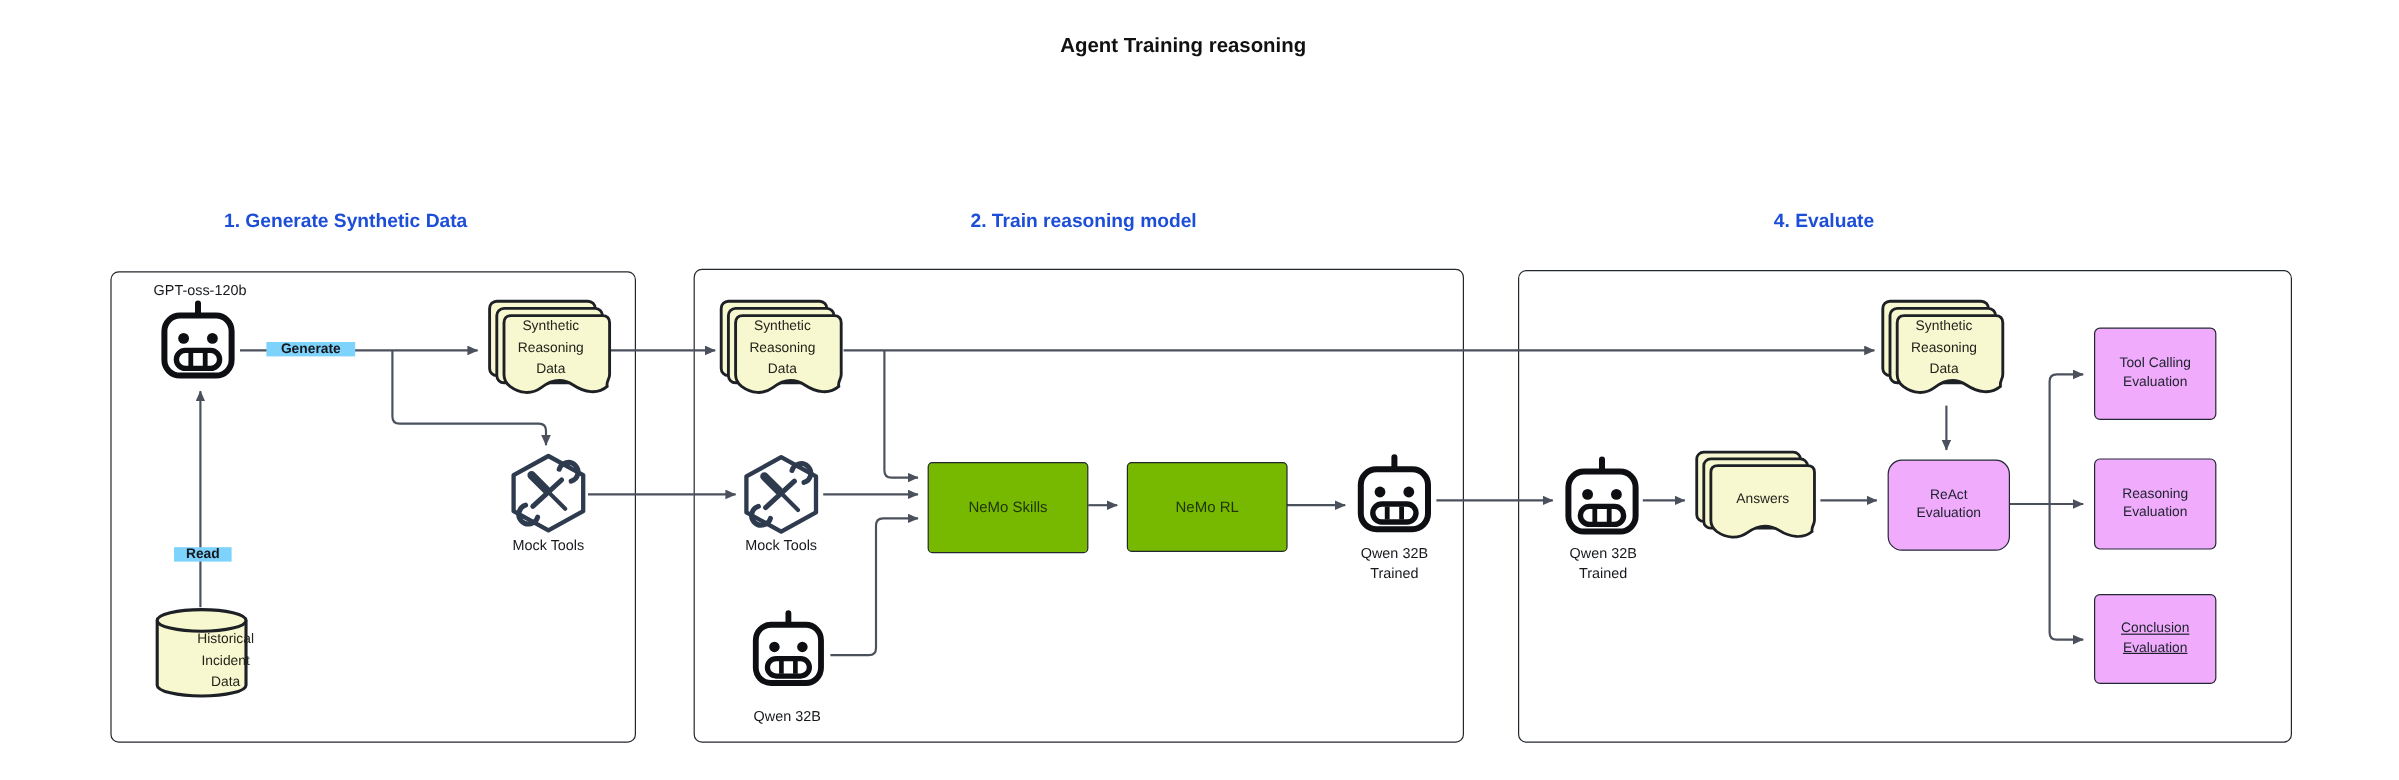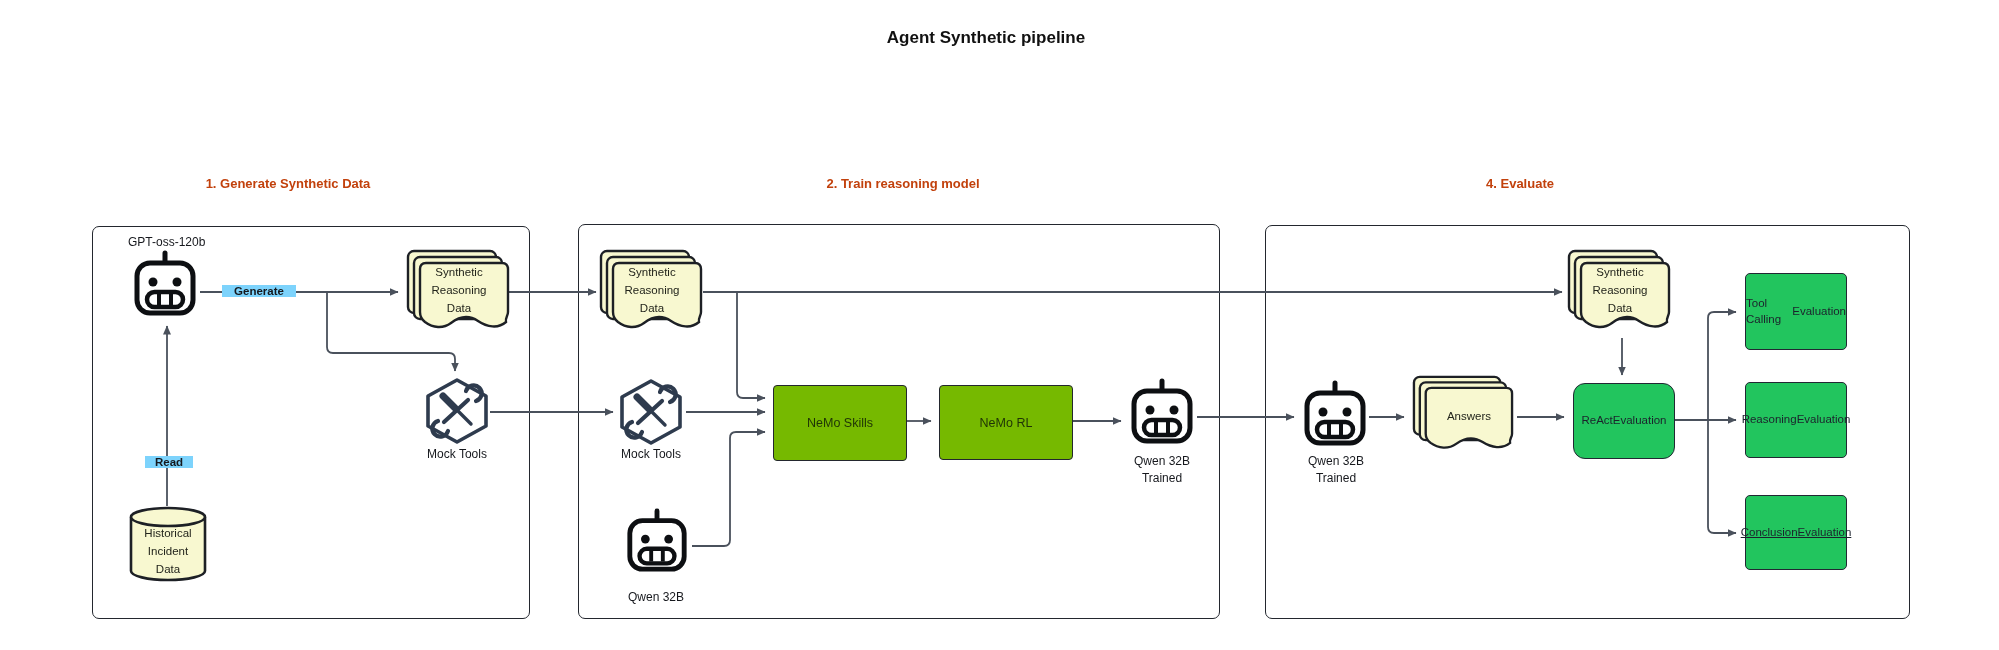--- a/index.html
+++ b/index.html
@@ -1,43 +1,43 @@
 <!DOCTYPE html>
 <html><head>
 <meta charset="utf-8">
 <style>
   html,body{margin:0;padding:0;background:#fff;}
   .canvas{position:relative;width:1999px;height:650px;background:#ffffff;
           font-family:"Liberation Sans",sans-serif;color:#16181d;overflow:hidden;}
   .title{position:absolute;left:786px;top:28px;width:400px;text-align:center;
          font-size:17px;font-weight:700;color:#111;}
   .section-header{position:absolute;width:320px;text-align:center;
-         font-size:13px;font-weight:700;color:#c2410c;}
+         font-size:16px;font-weight:700;color:#1d4ed8;}
   .section-box{position:absolute;background:#fff;border:1.6px solid #23272e;border-radius:7px;}
   .overlay{position:absolute;left:0;top:0;pointer-events:none;}
   .edge{fill:none;stroke:#4a515c;stroke-width:1.8;}
   .node-green{position:absolute;background:#76b900;border:1.8px solid #23272e;border-radius:4px;
          display:flex;align-items:center;justify-content:center;
          font-size:12.5px;font-weight:500;color:#1f3306;}
-  .node-cyan{position:absolute;background:#22c55e;border:1.6px solid #222833;border-radius:5px;
-         display:flex;flex-direction:row;align-items:center;justify-content:center;
-         font-size:11.5px;line-height:15.5px;color:#1c222c;text-align:left;}
+  .node-cyan{position:absolute;background:#f0abfc;border:1.6px solid #222833;border-radius:5px;
+         display:flex;flex-direction:column;align-items:center;justify-content:center;
+         font-size:11.5px;line-height:15.5px;color:#1c222c;text-align:right;}
   .icon{position:absolute;}
   .lbl{position:absolute;text-align:center;color:#16181d;}
   .node-lbl{font-size:12px;font-weight:500;}
   .edge-lbl{font-size:11.5px;font-weight:600;background:#7dd3fc;padding:0 2px;}
   .stack-text{position:absolute;text-align:center;font-size:11.5px;line-height:18px;color:#23251c;}
-  .cyl-text{position:absolute;text-align:center;font-size:11.5px;line-height:18px;color:#23251c;}
+  .cyl-text{position:absolute;text-align:center;font-size:11.5px;line-height:18px;color:#23251c;padding-left:20px;}
 </style>
 </head>
 <body>
 
 <div class="canvas">
 
-  <div class="title">Agent Synthetic pipeline</div>
+  <div class="title">Agent Training reasoning</div>
 
   <div class="section-header" style="left:128px;top:176px;">1. Generate Synthetic Data</div>
   <div class="section-header" style="left:743px;top:176px;">2. Train reasoning model</div>
   <div class="section-header" style="left:1360px;top:176px;">4. Evaluate</div>
 
   <div class="section-box" style="left:92px;top:226px;width:436px;height:391px;"></div>
   <div class="section-box" style="left:578px;top:224px;width:640px;height:393px;"></div>
   <div class="section-box" style="left:1265px;top:225px;width:643px;height:392px;"></div>
 
   <svg class="overlay" width="1999" height="650" viewBox="0 0 1999 650">

